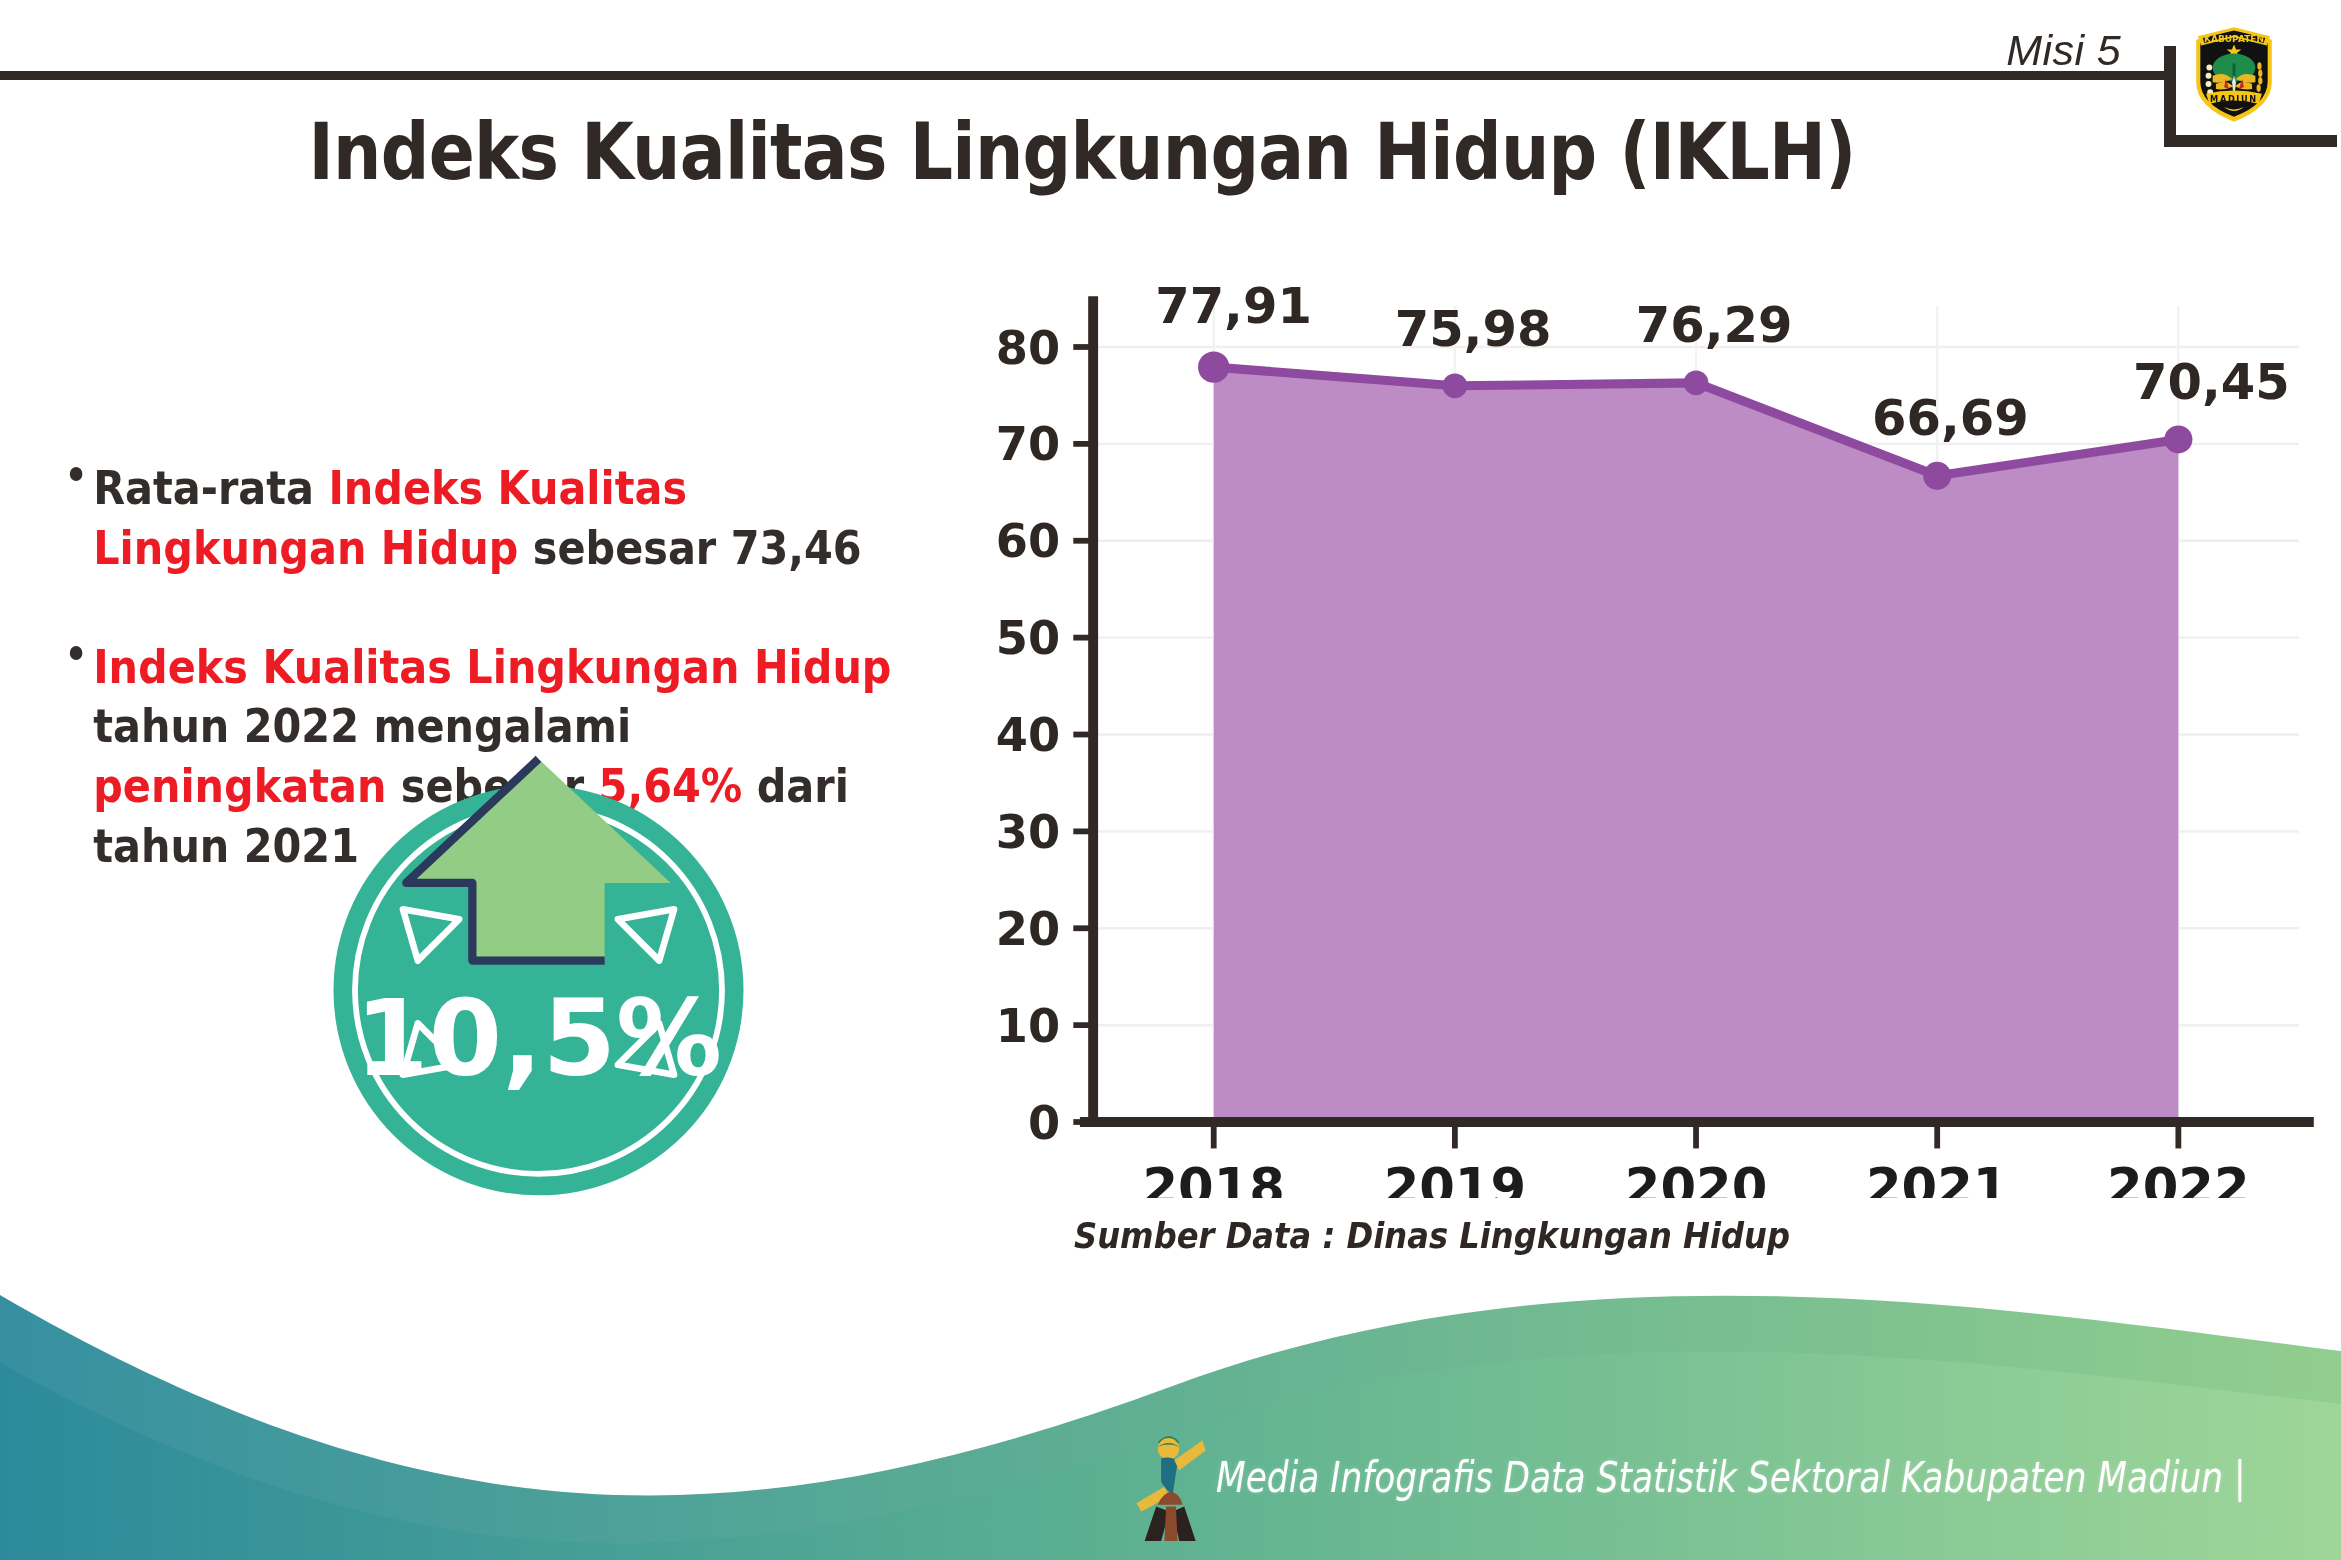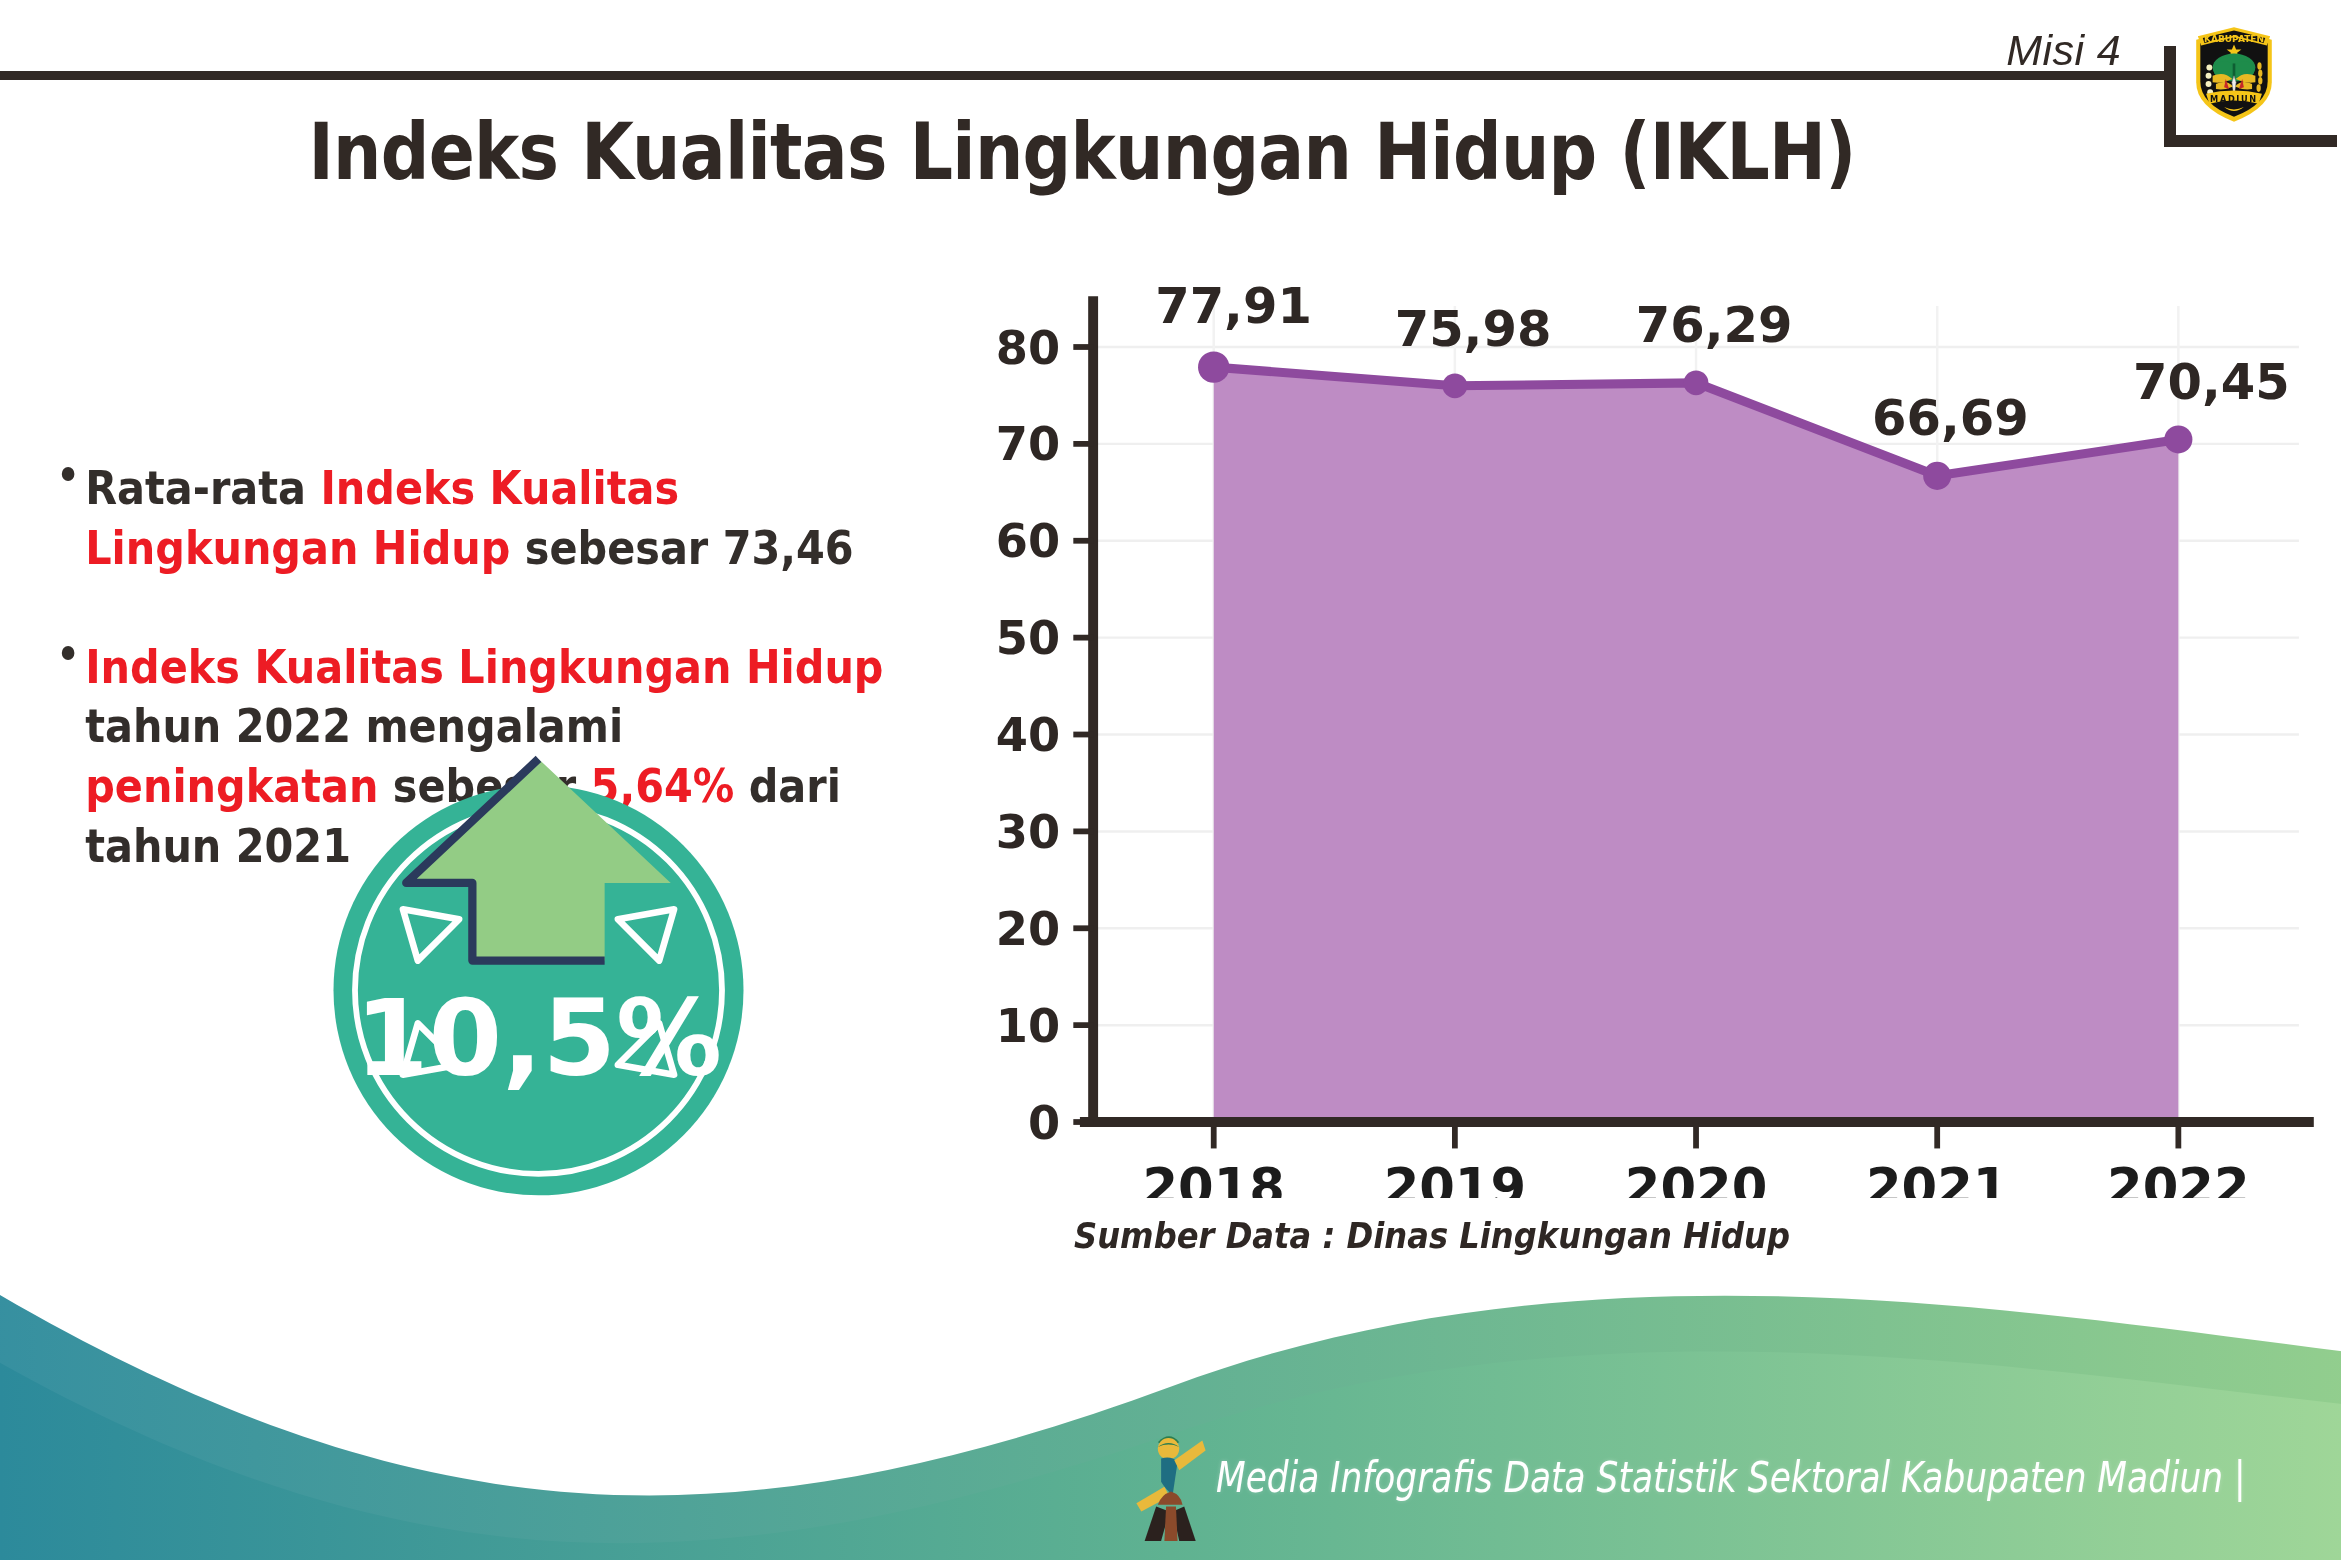--- a/index.html
+++ b/index.html
@@ -34,21 +34,21 @@
   
   #page-title{
     position:absolute;left:0;top:106px;width:2164px;text-align:center;
     font-size:79px;font-weight:bold;color:#312925;
     font-family:"DejaVu Sans",sans-serif;
     letter-spacing:-0.8px;
     transform:scaleX(.86);transform-origin:center top;
   }
 
   
-  #left-col{position:absolute;left:60px;top:459px;width:917px;}
+  #left-col{position:absolute;left:68px;top:459px;width:917px;}
   .bullet{
     position:relative;padding-left:28px;margin-bottom:59px;
     font-size:46px;line-height:1.30;color:#332E2B;
     font-family:"DejaVu Sans",sans-serif;font-weight:600;
     transform:scaleX(.90);transform-origin:left top;
   }
   .bullet .dot{
     position:absolute;left:1.7px;top:8.3px;width:14px;height:14px;
     border-radius:50%;background:#332E2B;
   }
@@ -89,21 +89,21 @@
     transform:scaleX(.80);transform-origin:left bottom;white-space:nowrap;
     text-shadow:0 0 5px rgba(255,255,255,.25);
   }
 </style>
 </head>
 <body>
 
 <div id="header-rule"></div>
 <div id="header-bracket-vert"></div>
 <div id="header-bracket-foot"></div>
-<div id="misi-label">Misi 4</div>
+<div id="misi-label">Misi 5</div>
 
 <div id="emblem">
   <svg viewBox="0 0 112 132" width="92" height="109">
     <path d="M10 26 L56 14 L102 26 L102 78 Q102 108 56 126 Q10 108 10 78 Z" fill="#F5C518"></path>
     <path d="M15 30 L56 19 L97 30 L97 77 Q97 104 56 120 Q15 104 15 77 Z" fill="#111111"></path>
     <path d="M12 22 L56 11 L100 22 L96 33 L56 23 L16 33 Z" fill="#F5C518"></path>
     <path d="M18 24 L56 15 L94 24 L92 30 L56 21 L20 30 Z" fill="#111111"></path>
     <text x="56" y="29" font-family="DejaVu Sans" font-size="11" font-weight="bold" fill="#F5C518" text-anchor="middle">KABUPATEN</text>
     <polygon points="56,32 58.6,38 65,38 59.8,42 62,48.5 56,44.5 50,48.5 52.2,42 47,38 53.4,38" fill="#F5C518"></polygon>
     <ellipse cx="56" cy="60" rx="26" ry="17" fill="#1E8C4B"></ellipse>

